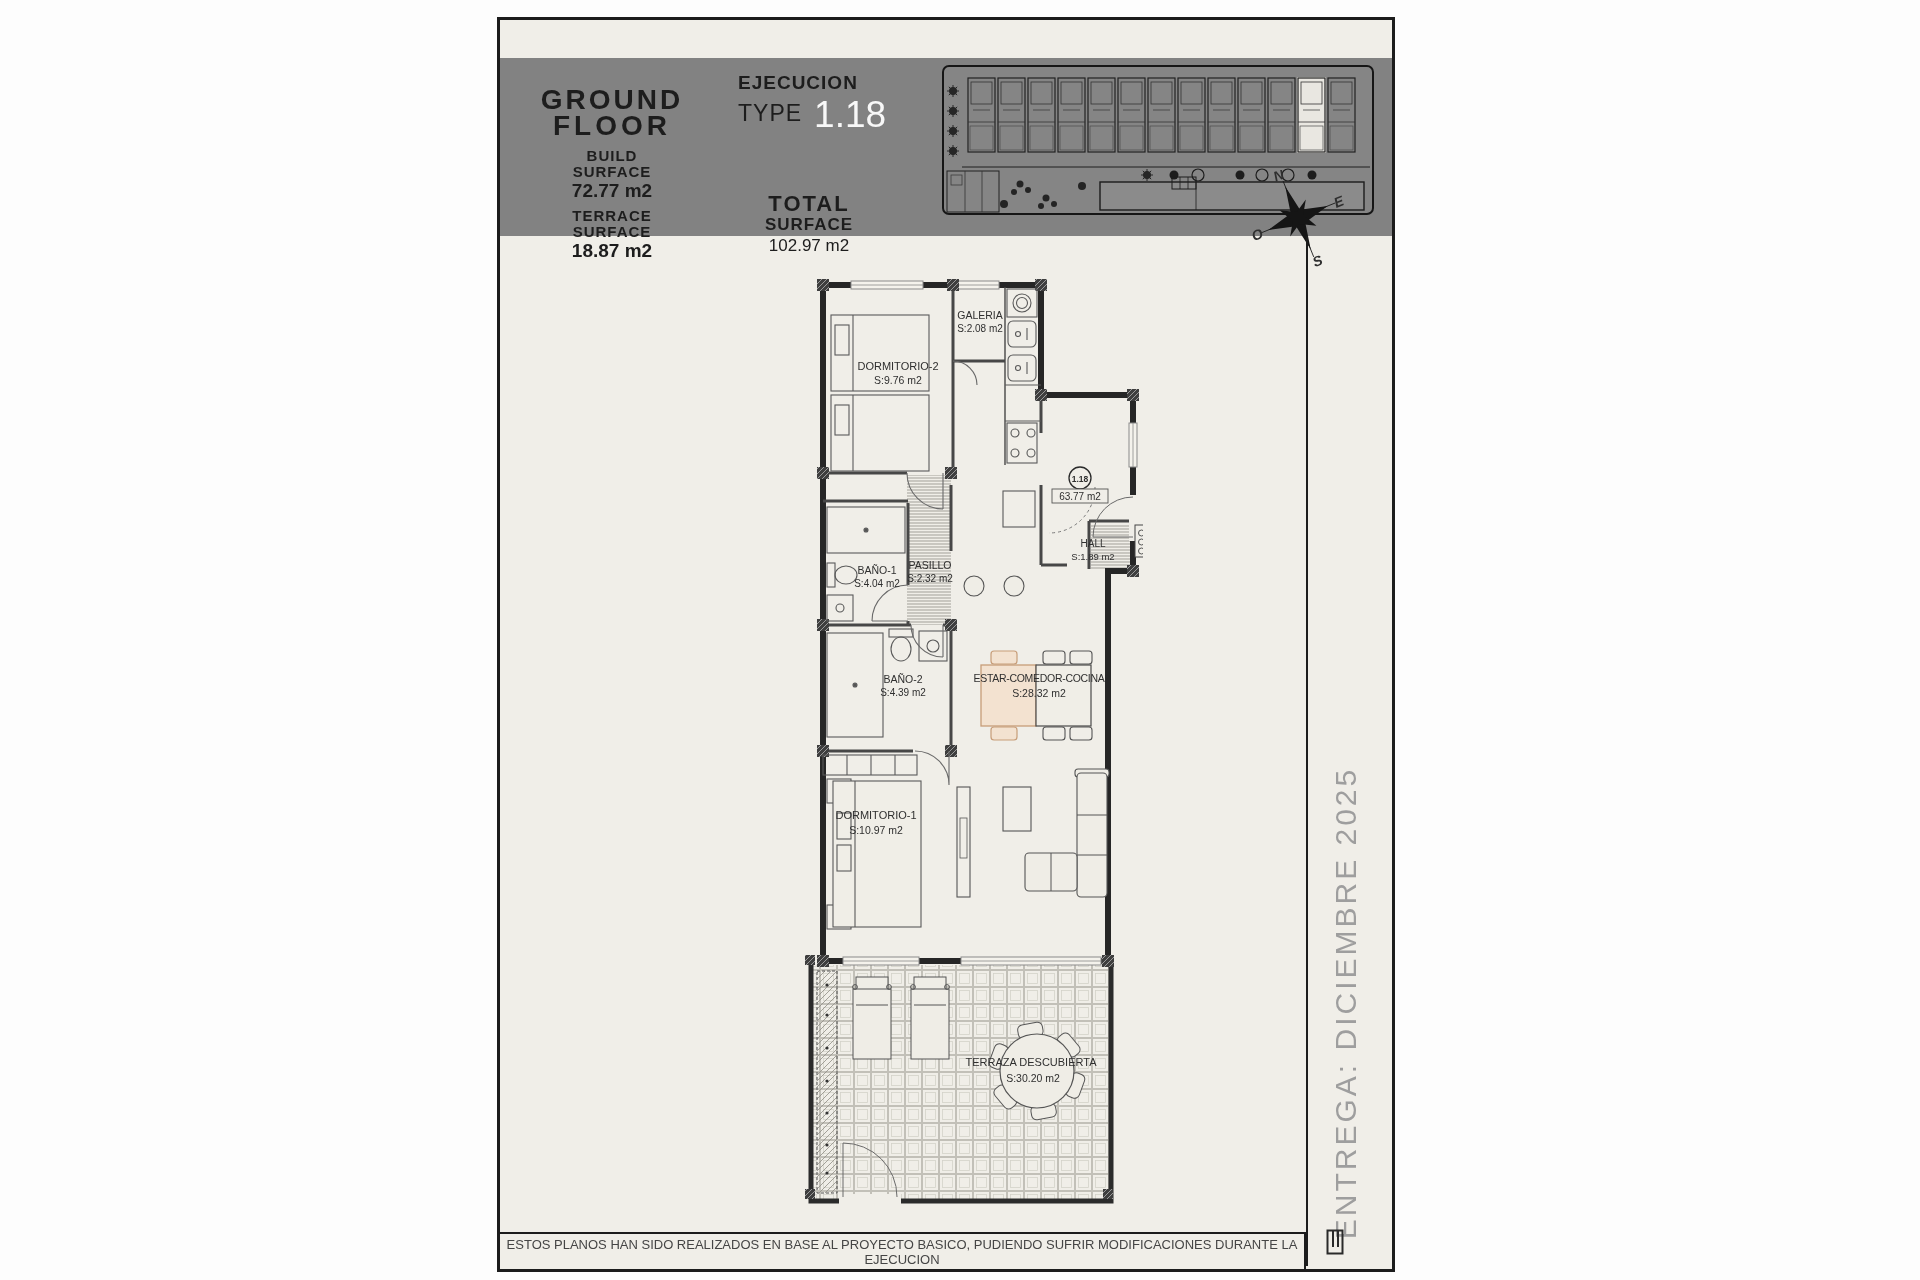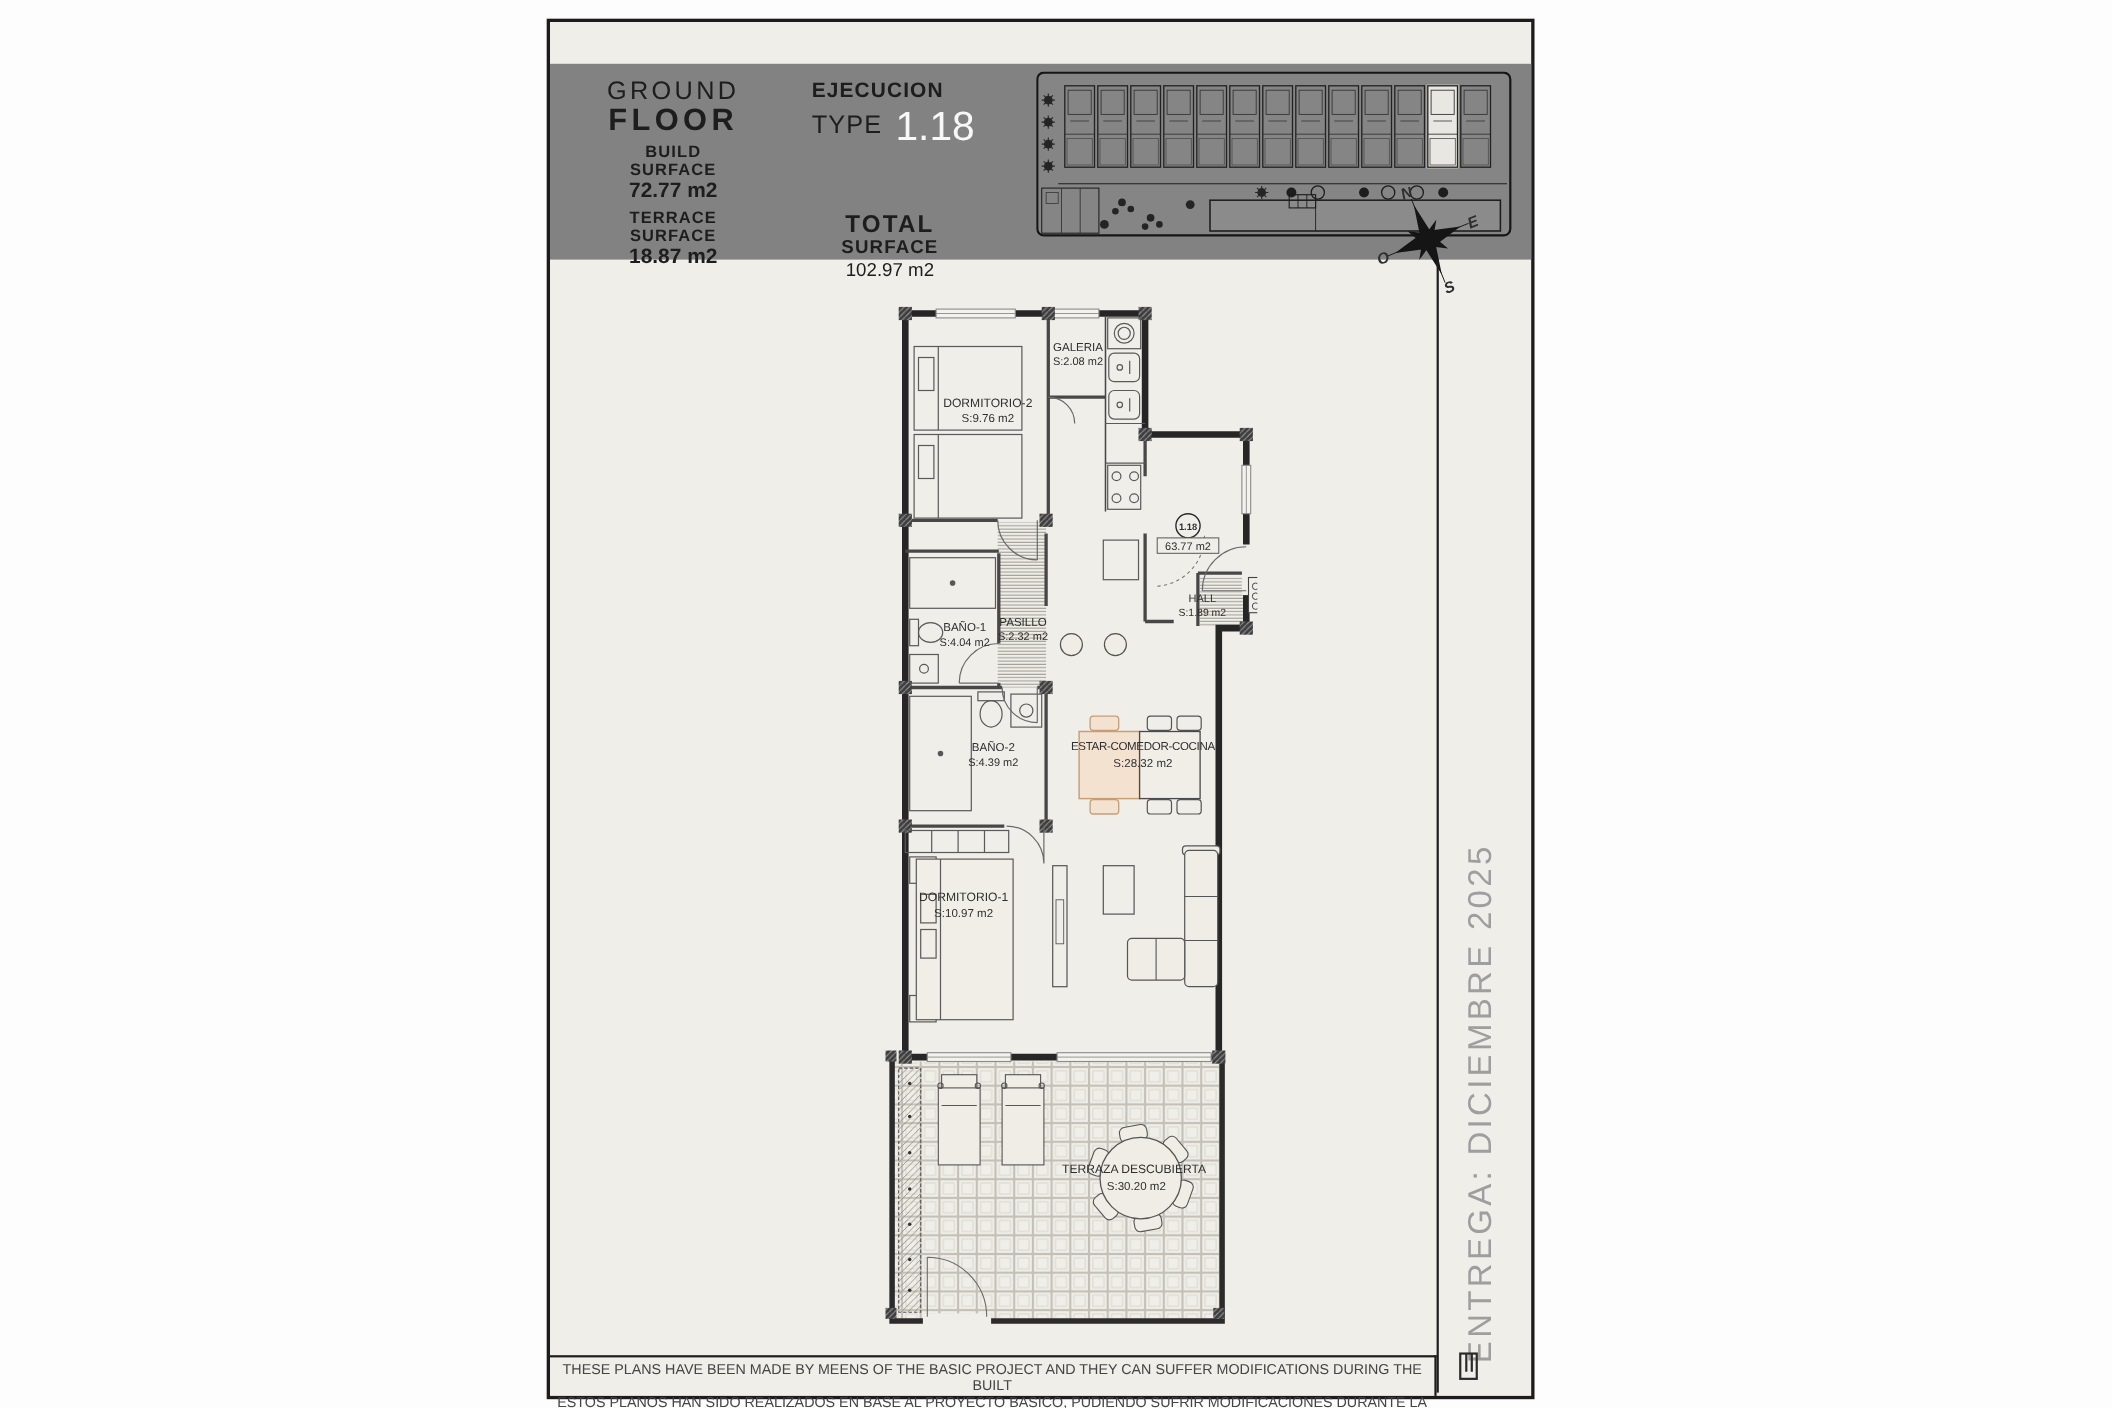--- a/index.html
+++ b/index.html
@@ -4,21 +4,21 @@
 <style>
   html,body{margin:0;padding:0;background:#ffffff;width:1920px;height:1280px;overflow:hidden;
     font-family:"Liberation Sans",sans-serif;}
   .stage{position:relative;width:1920px;height:1280px;background:#fdfdfd;}
   .page{position:absolute;left:497px;top:17px;width:898px;height:1255px;
     background:#f0eee8;border:3px solid #1c1c1c;box-sizing:border-box;}
   
   .band{position:absolute;left:0;right:0;top:38px;height:178px;background:#828282;}
   .band *{color:#1d1d1d;}
   .col-left{position:absolute;left:28px;top:12px;width:168px;text-align:center;}
-  .t-ground{font-size:23px;font-weight:normal;letter-spacing:3px;line-height:25px;}
+  .t-ground{font-size:28px;font-weight:bold;letter-spacing:3px;line-height:25px;margin-top:17px;}
   .t-floor{font-size:28px;font-weight:bold;letter-spacing:4px;line-height:28px;}
   .lbl-sm{font-size:15px;font-weight:bold;letter-spacing:1px;line-height:16px;text-align:center;}
   .val-md{font-size:19px;font-weight:bold;line-height:22px;}
   .mt8{margin-top:8px;} .mt6{margin-top:6px;}
   .col-apt{position:absolute;left:238px;top:14px;width:210px;}
   .t-apartment{font-size:19px;font-weight:bold;letter-spacing:1px;}
   .type-row{display:flex;align-items:flex-start;margin-top:4px;}
   .t-type{font-size:23px;font-weight:normal;letter-spacing:1px;margin-top:2px;}
   .t-type-val{font-size:37px;font-weight:400;color:#f8f8f8 !important;margin-left:12px;line-height:34px;}
   .col-total{position:absolute;left:244px;top:112px;width:130px;text-align:center;}
@@ -421,21 +421,20 @@
       <g>
         <text x="73" y="546" text-anchor="middle" font-size="11">DORMITORIO-1</text>
         <text x="73" y="561" text-anchor="middle" font-size="10.5">S:10.97 m2</text>
       </g>
     </svg>
 
     <div class="vrule"></div>
     <div class="delivery">ENTREGA: DICIEMBRE 2025</div>
 
     <div class="footer">
-      <div>THESE PLANS HAVE BEEN MADE BY MEENS OF THE BASIC PROJECT AND THEY CAN SUFFER MODIFICATIONS DURING THE BUILT</div>
       <div>ESTOS PLANOS HAN SIDO REALIZADOS EN BASE AL PROYECTO BASICO, PUDIENDO SUFRIR MODIFICACIONES DURANTE LA EJECUCION</div>
     </div>
     <svg class="footer-glyph" width="18" height="26" viewBox="0 0 18 26">
       <rect x="1.5" y="1.5" width="15" height="23" fill="none" stroke="#2a2a2a" stroke-width="2"></rect>
       <line x1="7" y1="1.5" x2="7" y2="18" stroke="#2a2a2a" stroke-width="2"></line>
       <line x1="12" y1="1.5" x2="12" y2="18" stroke="#2a2a2a" stroke-width="2"></line>
     </svg>
 
   </div>
 </div>

